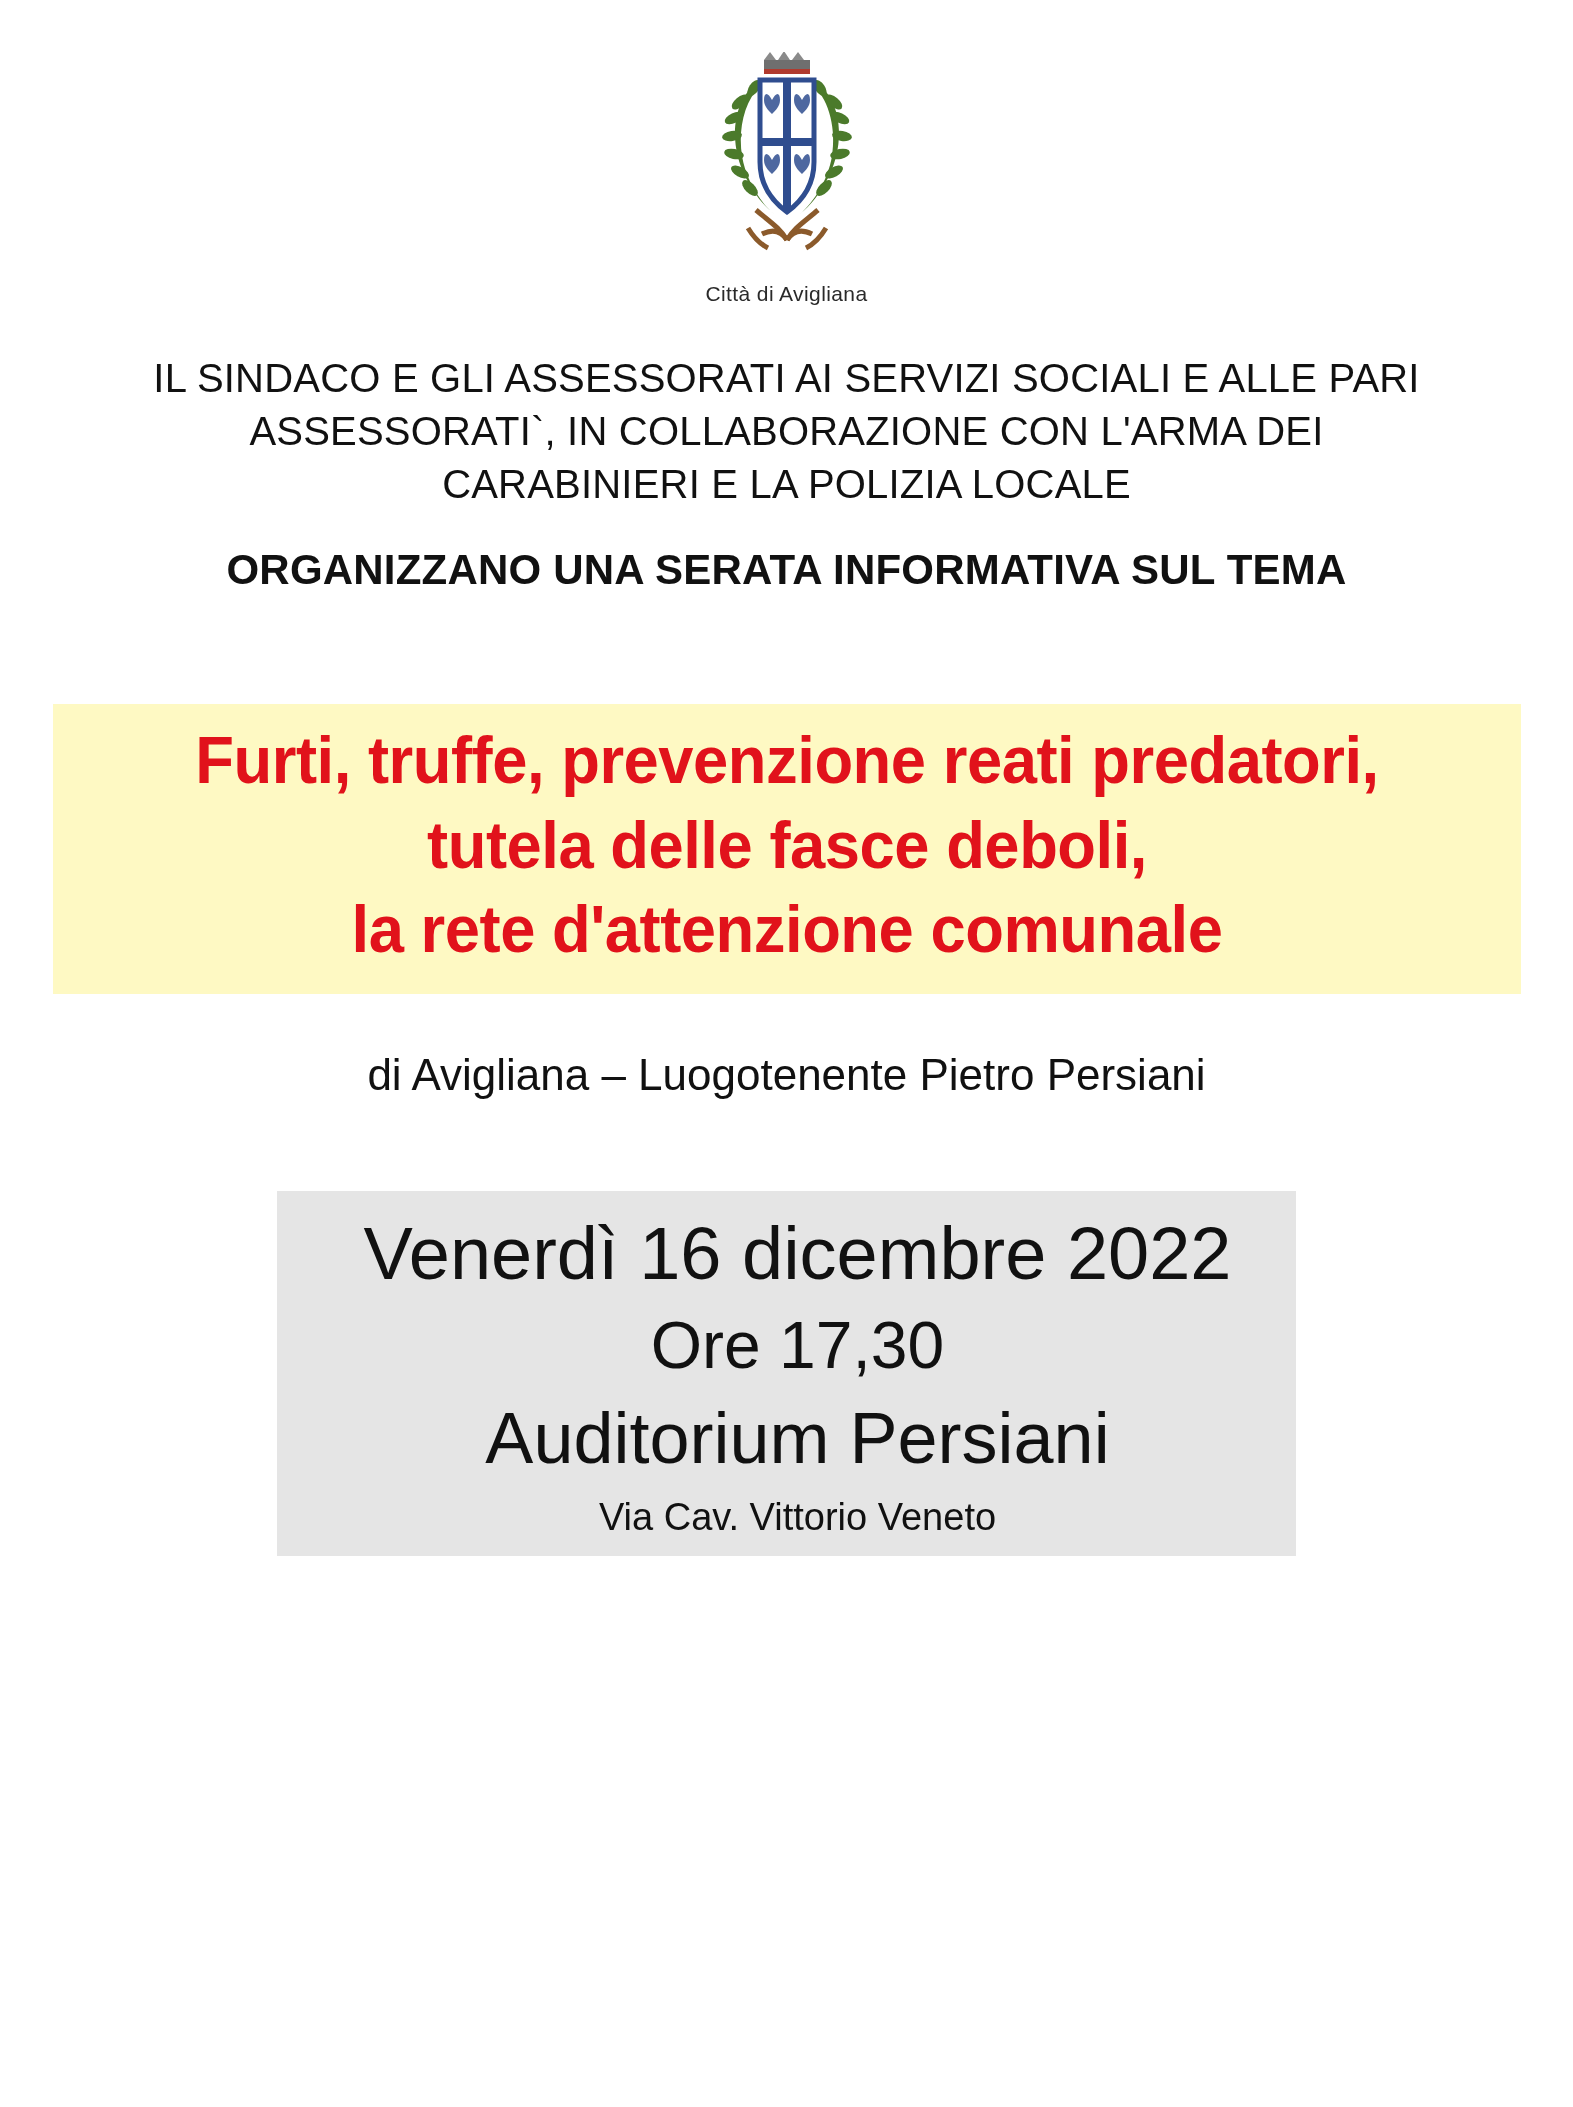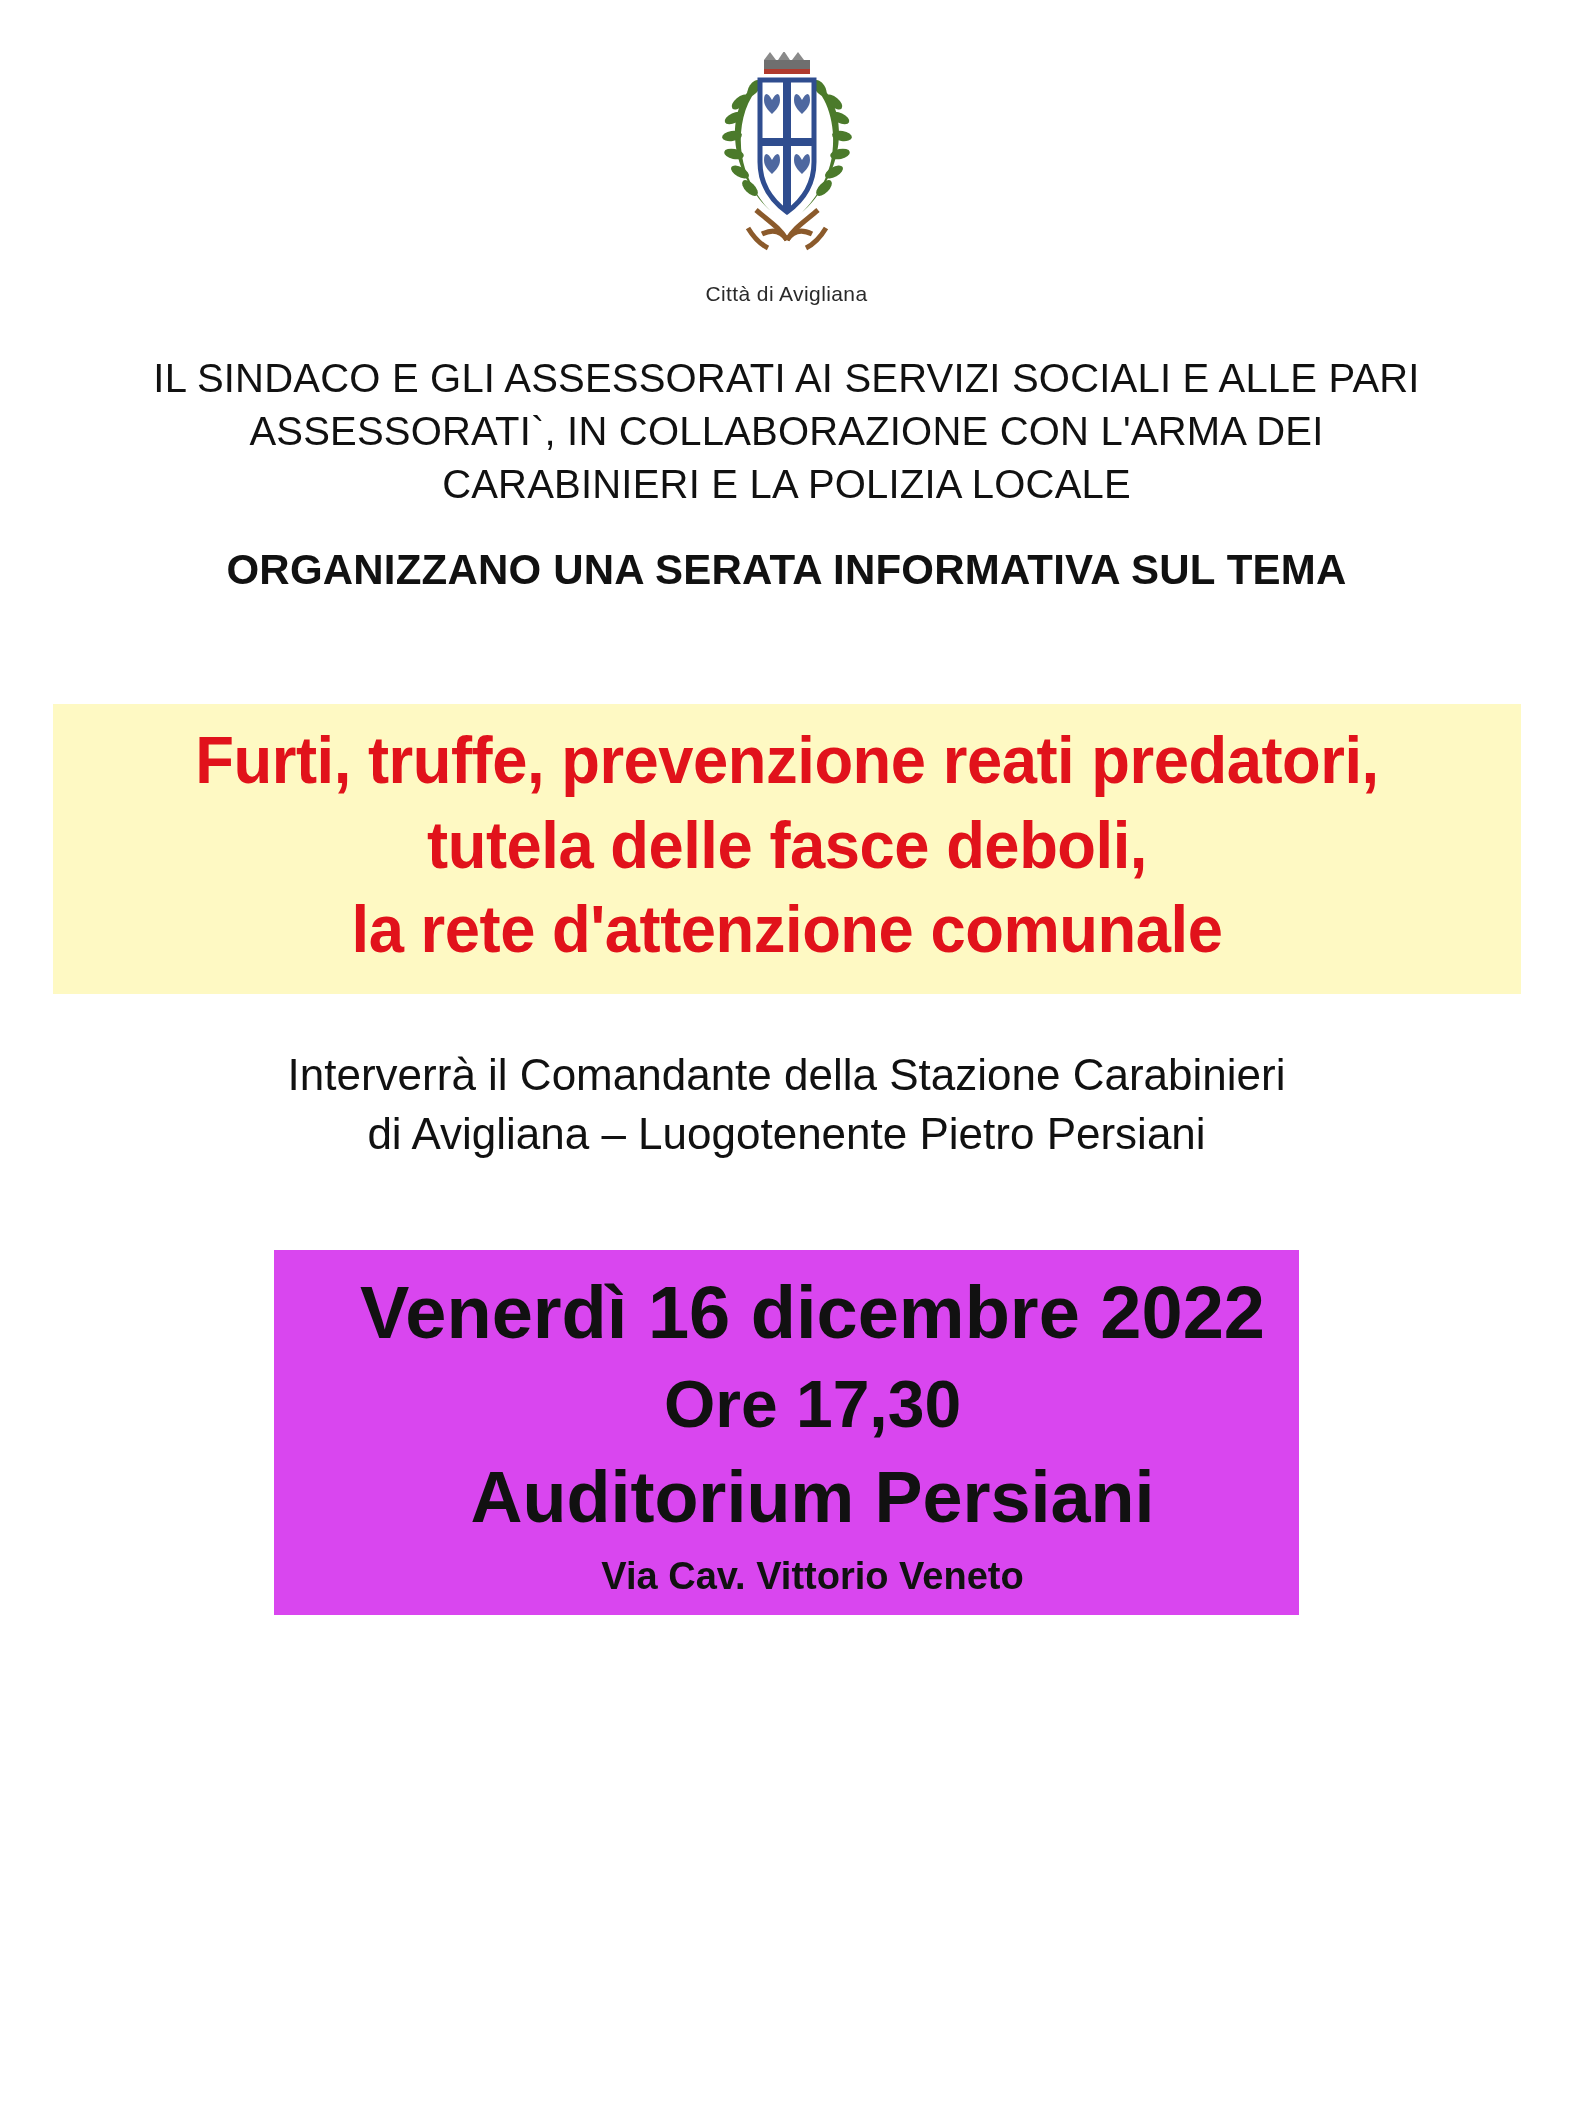--- a/index.html
+++ b/index.html
@@ -98,23 +98,22 @@
     color: #111111;
   }
 
   
   .when-wrap {
     margin-top: 86px;
     text-align: center;
   }
   .when-hl {
     display: inline-block;
-    background: #d946ef;
-    padding: 18px 34px 14px 86px;
-    font-weight: bold;
+    background: #e5e5e5;
+    padding: 18px 64px 14px 86px;
   }
   .when-date {
     font-size: 74px;
     line-height: 1.22;
     color: #111111;
     text-align: center;
     white-space: nowrap;
   }
   .when-time {
     font-size: 66px;
@@ -211,21 +210,20 @@
 
   <div class="title-wrap">
     <div class="title-hl">
       <div class="title-line">Furti, truffe, prevenzione reati predatori,</div>
       <div class="title-line">tutela delle fasce deboli,</div>
       <div class="title-line">la rete d'attenzione comunale</div>
     </div>
   </div>
 
   <div class="speaker">
-    <div>Interverrà il Comandante della Stazione Carabinieri</div>
     <div>di Avigliana – Luogotenente Pietro Persiani</div>
   </div>
 
   <div class="when-wrap">
     <div class="when-hl">
       <div class="when-date">Venerdì 16 dicembre 2022</div>
       <div class="when-time">Ore 17,30</div>
       <div class="when-place">Auditorium Persiani</div>
       <div class="when-address">Via Cav. Vittorio Veneto</div>
     </div>

